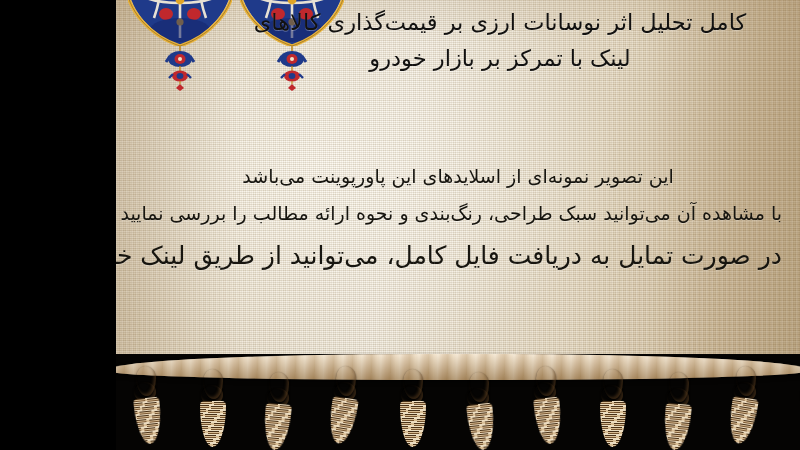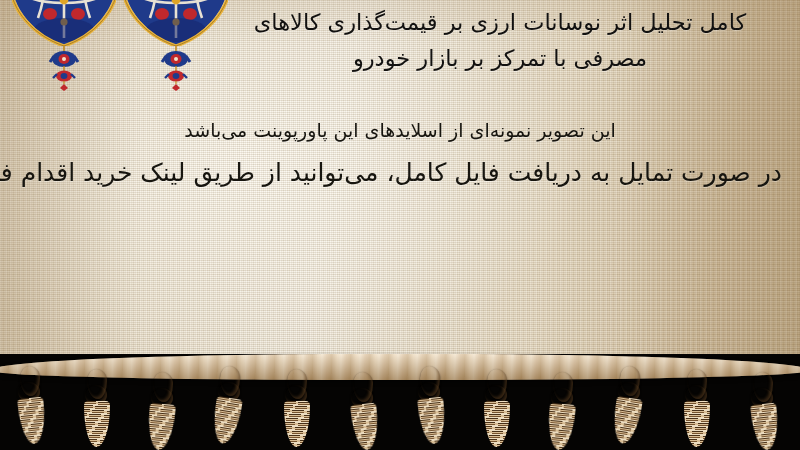--- a/index.html
+++ b/index.html
@@ -2,21 +2,21 @@
 <html lang="fa" dir="rtl"><head>
 <meta charset="utf-8">
 <style>
   html, body {
     margin: 0;
     padding: 0;
     background: #000;
   }
   #slide {
     position: relative;
-    width: 800px;
+    width: 684px;
     height: 450px;
     overflow: hidden;
     background: #000;
     font-family: "DejaVu Sans", sans-serif;
     -webkit-font-smoothing: antialiased;
   }
 
   
   .canvas-bg {
     position: absolute;
@@ -110,21 +110,21 @@
   }
   .body-line {
     color: #17150f;
     font-size: 19.5px;
     line-height: 1.94;
     font-weight: 400;
     text-align: center;
     white-space: nowrap;
     text-shadow: 0 1px 0 rgba(255,255,255,.25);
   }
-  .body-line.l1 { font-size: 19px; }
+  .body-line.l1 { font-size: 19px; margin-top: 46px; }
   .body-line.l2 { font-size: 19px; }
   .body-line.l3 { font-size: 25px; }
 
   
   .fringe-zone {
     position: absolute;
     left: 0;
     right: 0;
     bottom: 0;
     height: 96px;
@@ -359,25 +359,26 @@
         <ellipse cx="17" cy="31" rx="3.4" ry="3" fill="#1f3a8a"></ellipse>
         <path d="M10 29 L6 33 M24 29 L28 33" stroke="#1f3a8a" stroke-width="2.4"></path>
         <path d="M17 36 L17 39" stroke="#c08a20" stroke-width="1.2"></path>
         <path d="M17 39 l4 4 -4 3 -4 -3 Z" fill="#c0282d"></path>
       </svg>
     </div>
   </div>
 
   <div class="title">
     <div>کامل تحلیل اثر نوسانات ارزی بر قیمت‌گذاری کالاهای</div>
-    <div>مصرفی با تمرکز بر بازار خودرو</div>
+    <div>لینک با تمرکز بر بازار خودرو</div>
   </div>
 
   <div class="body-block">
     <div class="body-line l1">این تصویر نمونه‌ای از اسلایدهای این پاورپوینت می‌باشد</div>
+    <div class="body-line l2">با مشاهده آن می‌توانید سبک طراحی، رنگ‌بندی و نحوه ارائه مطالب را بررسی نمایید</div>
     <div class="body-line l3">در صورت تمایل به دریافت فایل کامل، می‌توانید از طریق لینک خرید اقدام فرمایید</div>
   </div>
 
   <div class="fringe-zone">
     <div class="fringe-black"></div>
     <div class="selvedge"></div>
     <div class="selvedge-shade"></div>
     <div id="tassels">
         <div class="tassel lean-l" style="left: 12px; top: 6px;">
           <div class="knot"></div>

